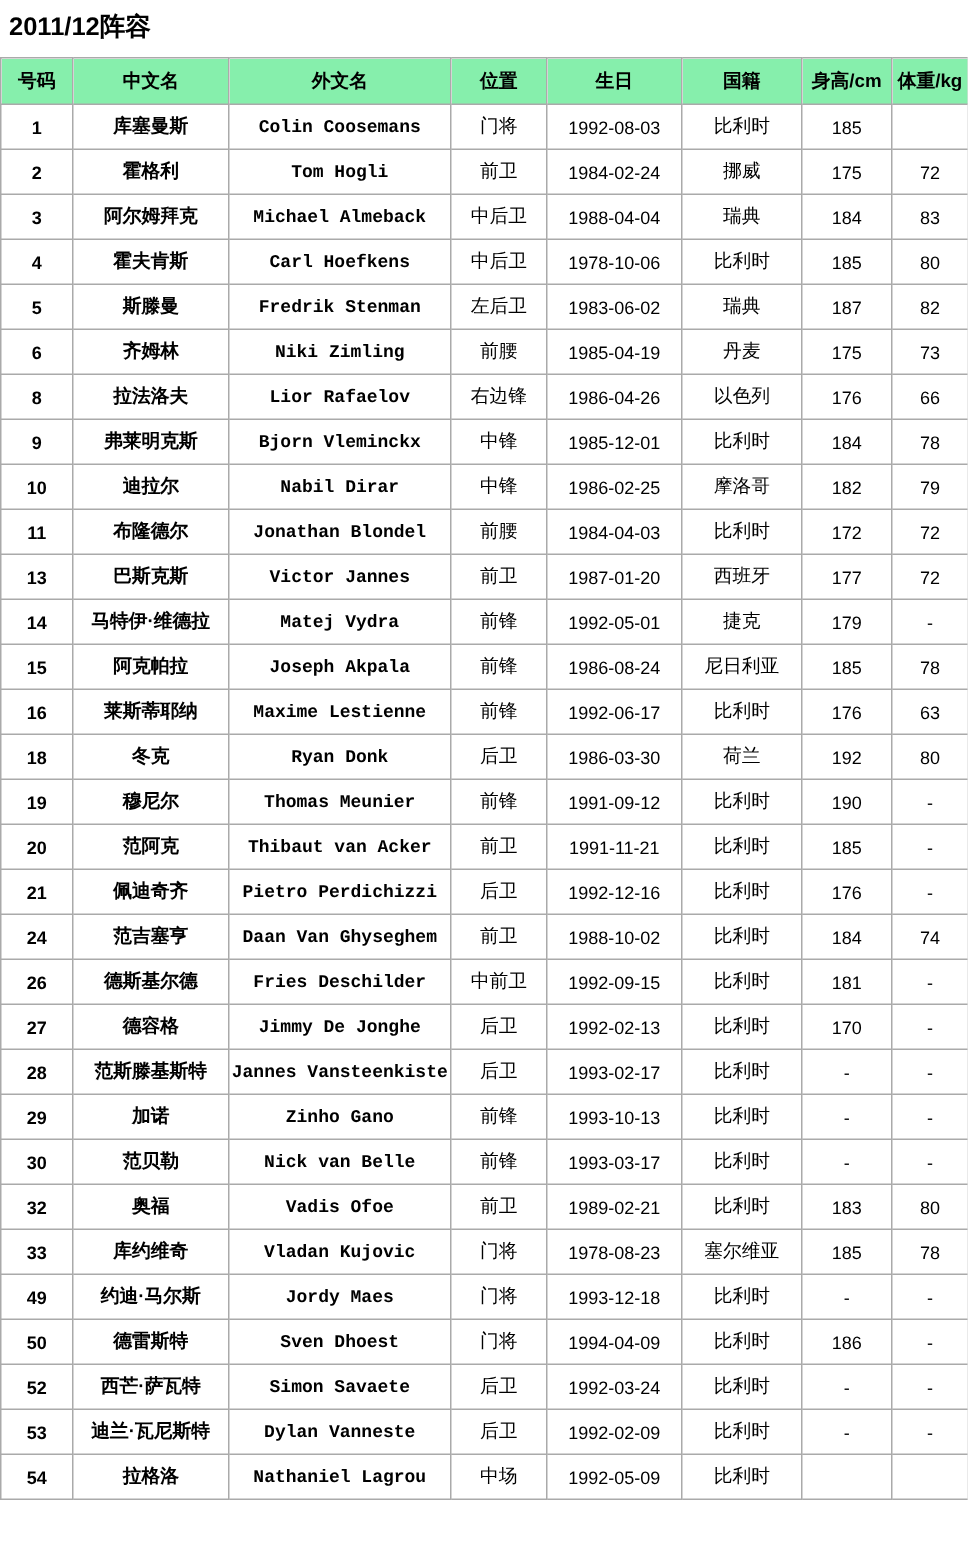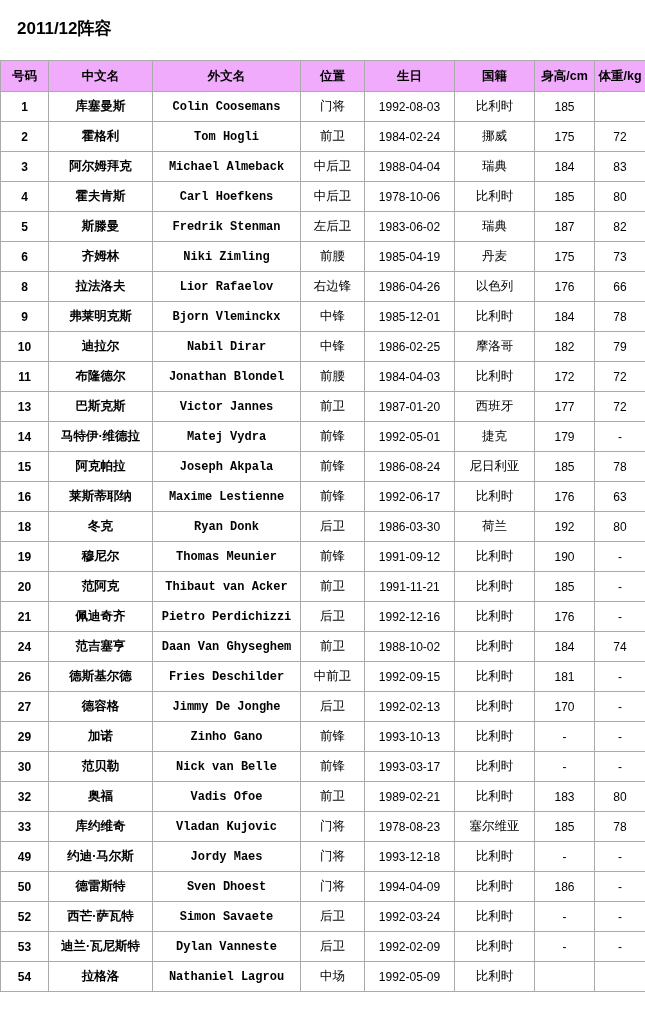--- a/index.html
+++ b/index.html
@@ -13,41 +13,41 @@
     color: #000000;
   }
   .page {
     width: 645px;
     box-sizing: border-box;
   }
   .title {
     font-size: 17px;
     font-weight: bold;
     padding: 8px 4px 10px 6px;
-    margin: 11px;
+    margin: 0;
     line-height: 1.2;
   }
   table.squad {
     border-collapse: collapse;
     width: 645px;
     table-layout: fixed;
     font-size: 12px;
   }
   table.squad th,
   table.squad td {
     border: 1px solid #aaaaaa;
     text-align: center;
     vertical-align: middle;
     padding: 0;
     height: 29px;
     overflow: hidden;
     white-space: nowrap;
   }
   table.squad thead th {
-    background: #f0abfc;
+    background: #86efac;
     font-weight: bold;
     font-size: 12.5px;
     height: 30px;
     margin-top: 44px;
   }
   table.squad tbody td {
     background: #ffffff;
   }
   td.num {
     font-weight: bold;
@@ -318,20 +318,30 @@
           <td class="num">27</td>
           <td class="cn">德容格</td>
           <td class="fn">Jimmy De Jonghe</td>
           <td class="pos">后卫</td>
           <td class="bd">1992-02-13</td>
           <td class="nat">比利时</td>
           <td class="h">170</td>
           <td class="w">-</td>
         </tr>
         <tr>
+          <td class="num">28</td>
+          <td class="cn">范斯滕基斯特</td>
+          <td class="fn">Jannes Vansteenkiste</td>
+          <td class="pos">后卫</td>
+          <td class="bd">1993-02-17</td>
+          <td class="nat">比利时</td>
+          <td class="h">-</td>
+          <td class="w">-</td>
+        </tr>
+        <tr>
           <td class="num">29</td>
           <td class="cn">加诺</td>
           <td class="fn">Zinho Gano</td>
           <td class="pos">前锋</td>
           <td class="bd">1993-10-13</td>
           <td class="nat">比利时</td>
           <td class="h">-</td>
           <td class="w">-</td>
         </tr>
         <tr>

